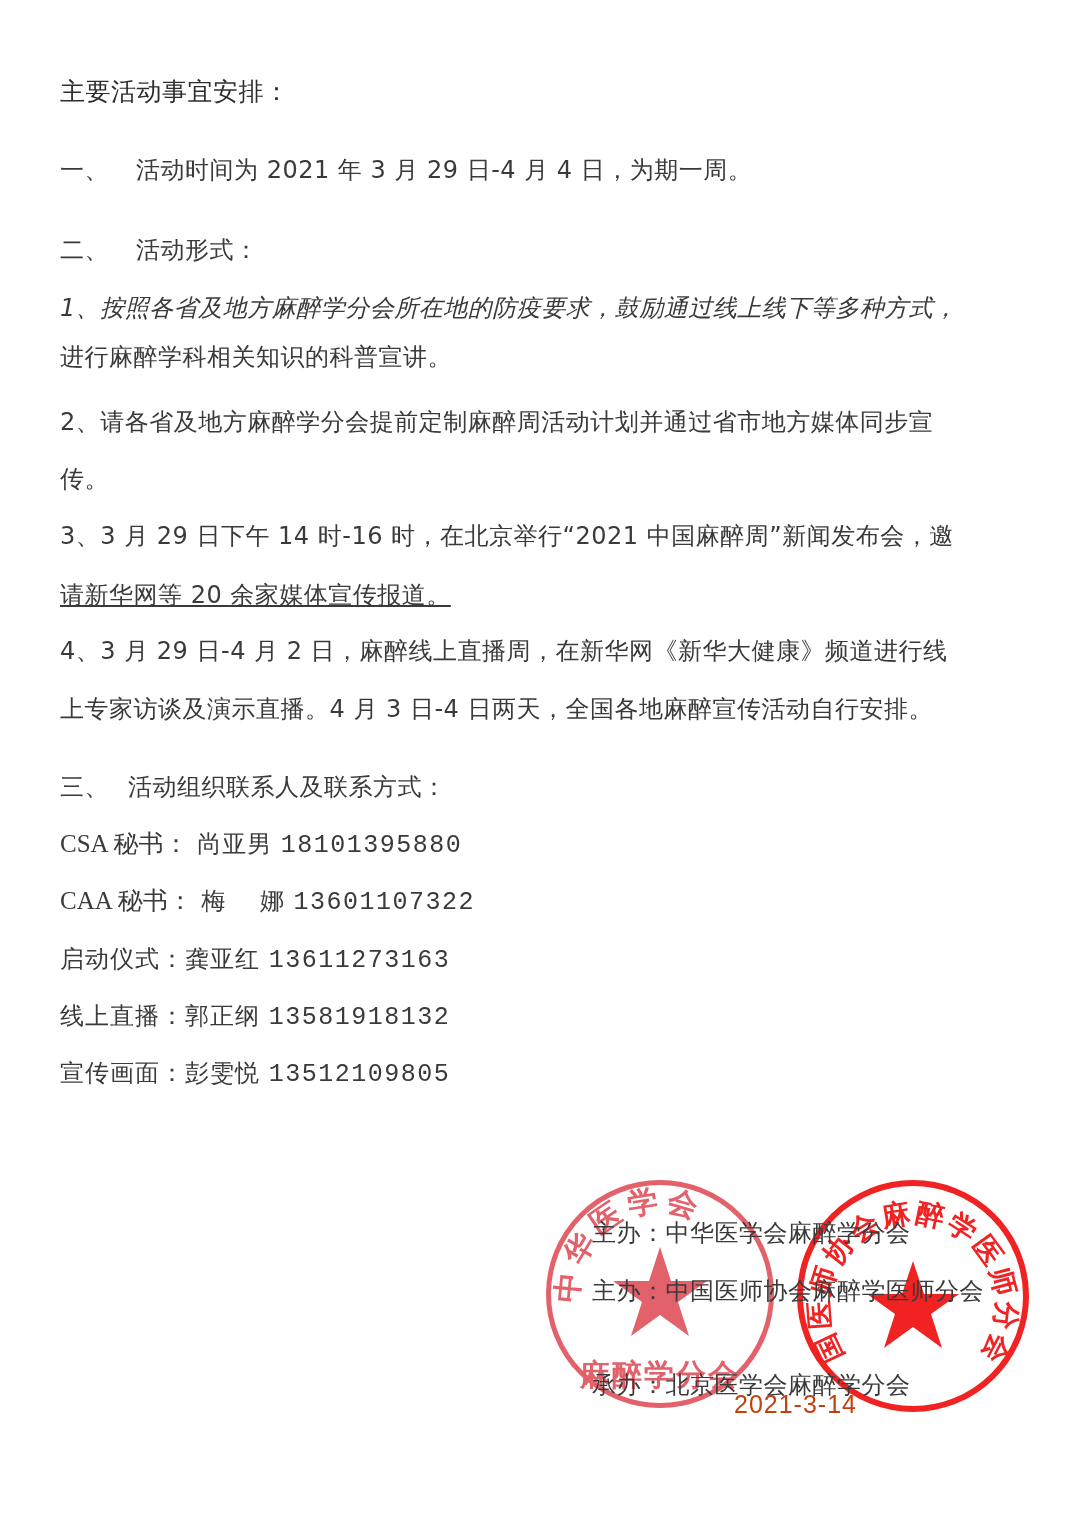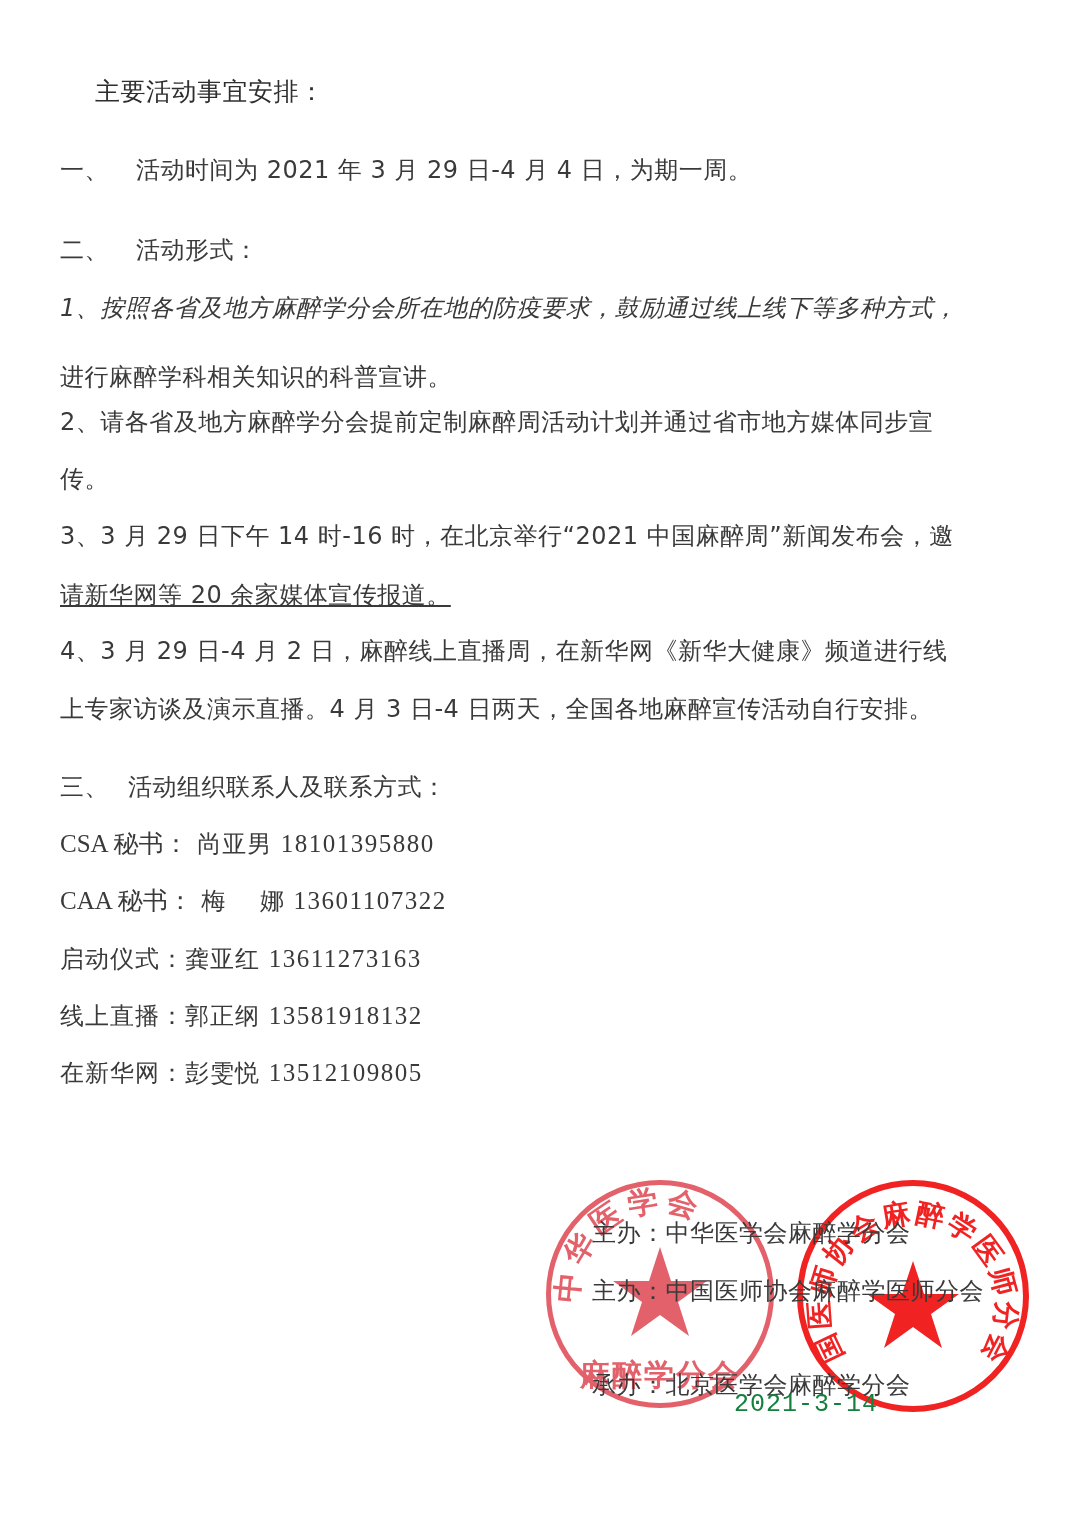--- a/index.html
+++ b/index.html
@@ -25,21 +25,20 @@
       left: 60px;
       font-size: 24px;
       line-height: 30px;
       white-space: nowrap;
       letter-spacing: 0.5px;
     }
     .heading-main {
       top: 77px;
       font-size: 25px;
       color: #2e2e2e;
-      margin-left: 35px;
     }
     .sec-num {
       display: inline-block;
       width: 76px;
     }
     .sec-num.third { width: 68px; }
     .contact {
       position: absolute;
       left: 60px;
       font-size: 24px;
@@ -47,21 +46,21 @@
       white-space: nowrap;
       color: #3a3a3a;
       letter-spacing: 1px;
     }
     .contact .role-latin {
       font-family: "Liberation Serif", "DejaVu Serif", serif;
       font-size: 25px;
       letter-spacing: 0;
     }
     .contact .phone {
-      font-family: Liberation Serif, serif;
+      font-family: Liberation Mono, monospace;
       font-size: 25px;
       letter-spacing: 1.5px;
     }
     .stamp {
       position: absolute;
       border-radius: 50%;
       box-sizing: border-box;
     }
     .stamp-left {
       left: 546px; top: 1180px;
@@ -79,43 +78,43 @@
       position: absolute;
       font-size: 24px;
       line-height: 30px;
       white-space: nowrap;
       color: #3a3a3a;
       letter-spacing: 0.5px;
     }
     .sig-date {
       position: absolute;
       left: 734px; top: 1390px;
-      font-family: Liberation Mono, monospace;
+      font-family: Liberation Sans, sans-serif;
       font-size: 25px;
-      color: #15803d;
+      color: #c2410c;
       letter-spacing: 1px;
     }
   </style>
 </head>
 <body>
 
 <div class="page">
 
   <div class="line heading-main">主要活动事宜安排：</div>
 
   <div class="line" style="top:155px;">
     <span class="sec-num">一、</span><span>活动时间为 2021 年 3 月 29 日-4 月 4 日，为期一周。</span>
   </div>
 
   <div class="line" style="top:235px;">
     <span class="sec-num">二、</span><span>活动形式：</span>
   </div>
 
   <div class="line" style="top:293px;font-style:italic;">1、按照各省及地方麻醉学分会所在地的防疫要求，鼓励通过线上线下等多种方式，</div>
-  <div class="line" style="top:362px;">进行麻醉学科相关知识的科普宣讲。</div>
+  <div class="line" style="top:342px;">进行麻醉学科相关知识的科普宣讲。</div>
 
   <div class="line" style="top:407px;">2、请各省及地方麻醉学分会提前定制麻醉周活动计划并通过省市地方媒体同步宣</div>
   <div class="line" style="top:464px;">传。</div>
 
   <div class="line" style="top:521px;">3、3 月 29 日下午 14 时-16 时，在北京举行“2021 中国麻醉周”新闻发布会，邀</div>
   <div class="line" style="top:580px;text-decoration:underline;">请新华网等 20 余家媒体宣传报道。</div>
 
   <div class="line" style="top:636px;">4、3 月 29 日-4 月 2 日，麻醉线上直播周，在新华网《新华大健康》频道进行线</div>
   <div class="line" style="top:694px;">上专家访谈及演示直播。4 月 3 日-4 日两天，全国各地麻醉宣传活动自行安排。</div>
 
@@ -135,21 +134,21 @@
   </div>
   <div class="contact" style="top:944px;">
     <span>启动仪式：</span><span>龚亚红</span>
     <span class="phone">13611273163</span>
   </div>
   <div class="contact" style="top:1001px;">
     <span>线上直播：</span><span>郭正纲</span>
     <span class="phone">13581918132</span>
   </div>
   <div class="contact" style="top:1058px;">
-    <span>在新华网：</span><span>彭雯悦</span>
+    <span>宣传画面：</span><span>彭雯悦</span>
     <span class="phone">13512109805</span>
   </div>
 
   <div class="stamp stamp-left">
     <svg width="218" height="218" viewBox="0 0 218 218">
       <defs>
         <path id="arcL" d="M 30 130 A 82 82 0 1 1 188 130"></path>
       </defs>
       <text font-size="30" fill="#e0505a" font-weight="bold" letter-spacing="6" font-family="DejaVu Sans, sans-serif">
         <textPath href="#arcL" startOffset="4%">中华医学会</textPath>

